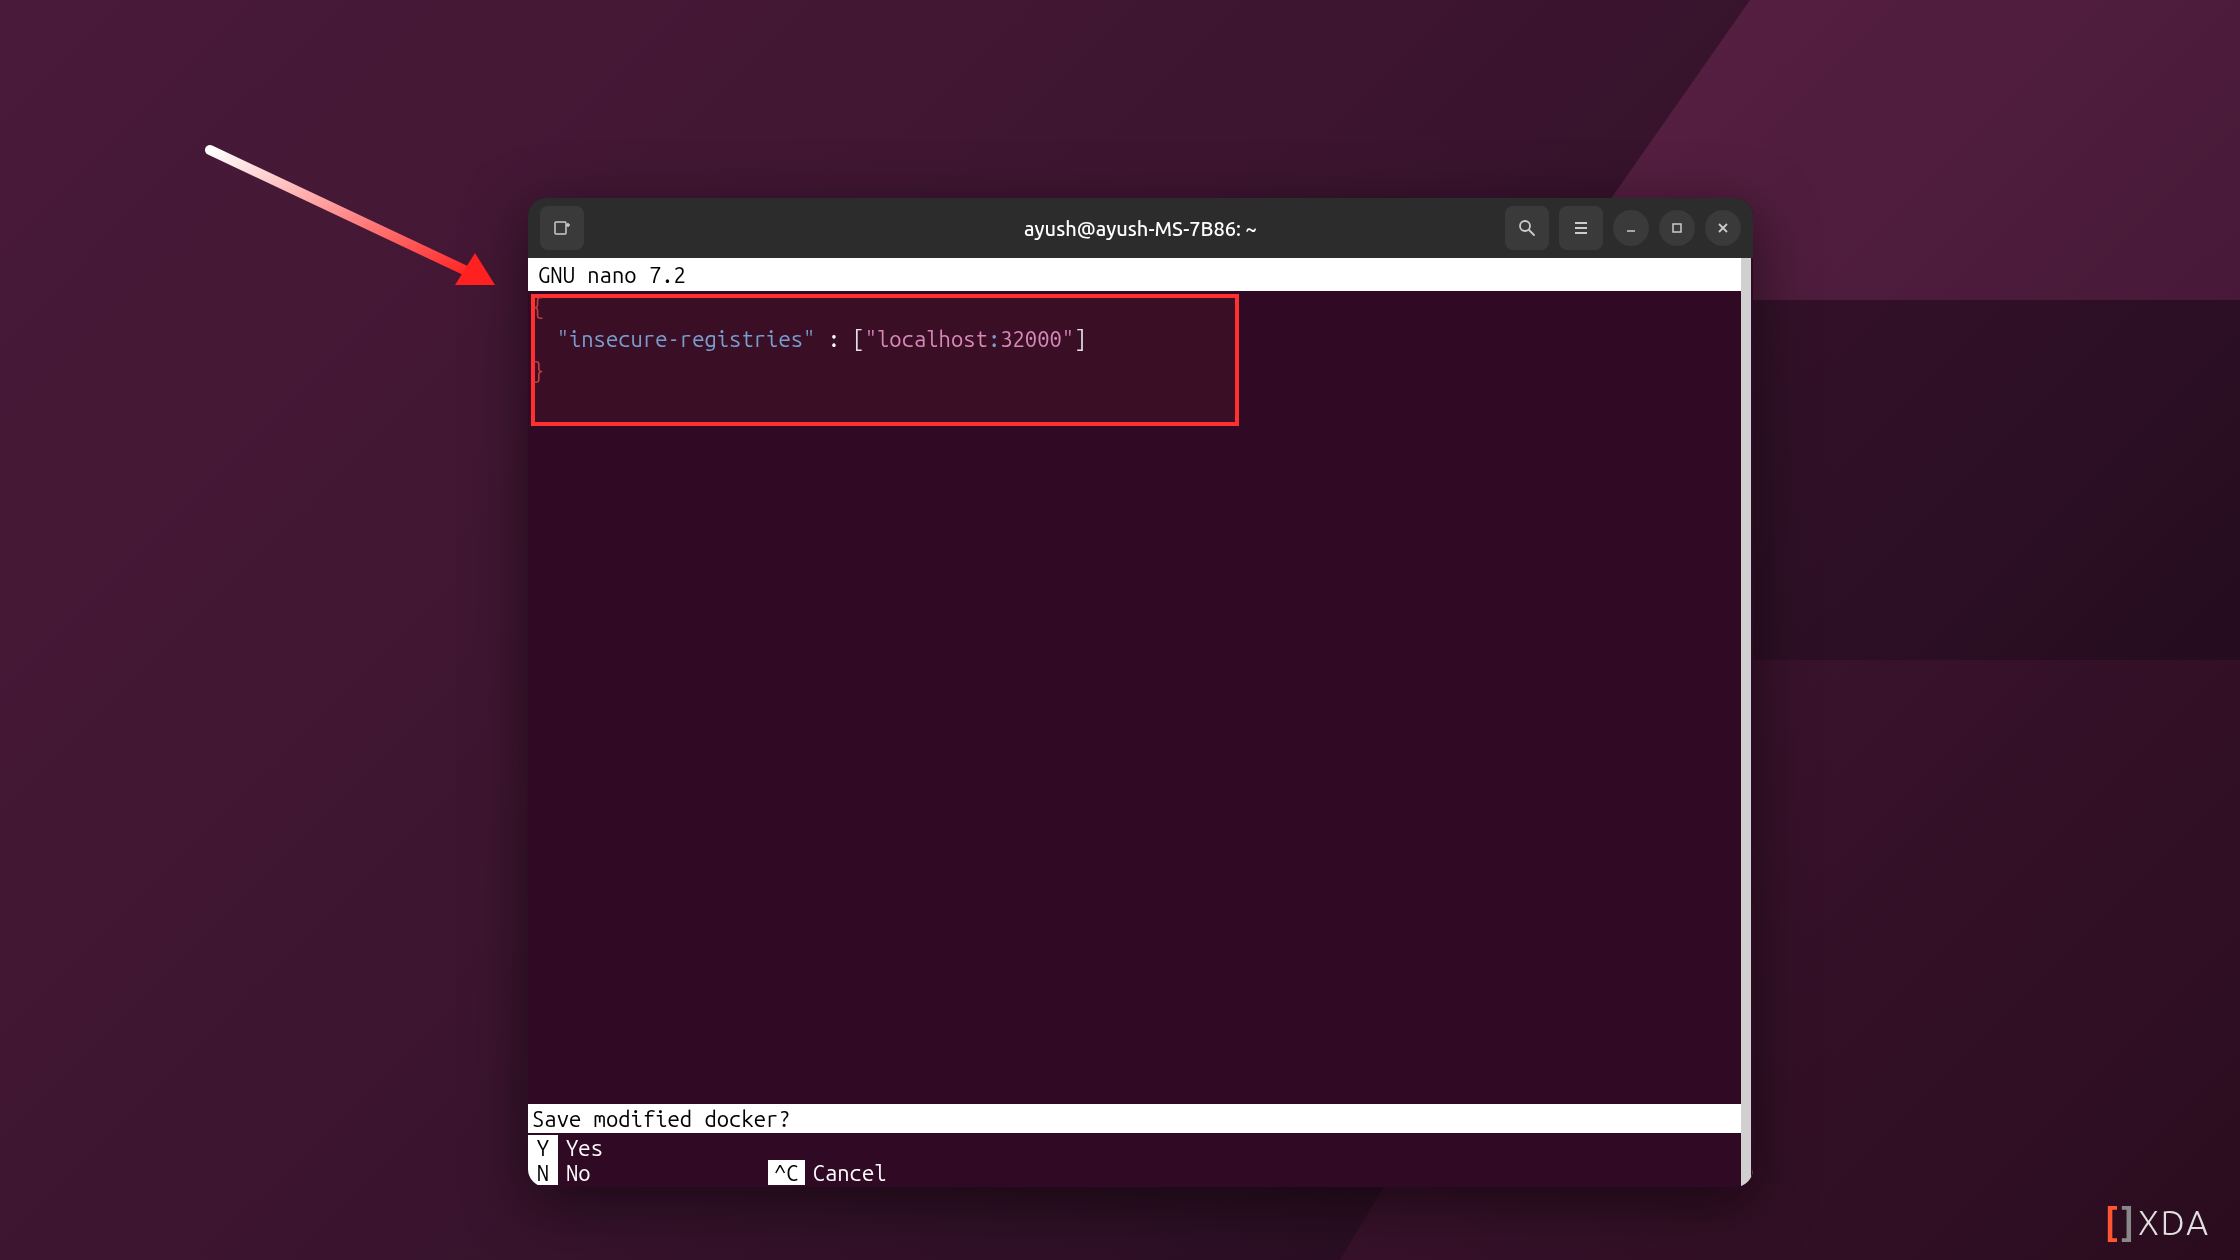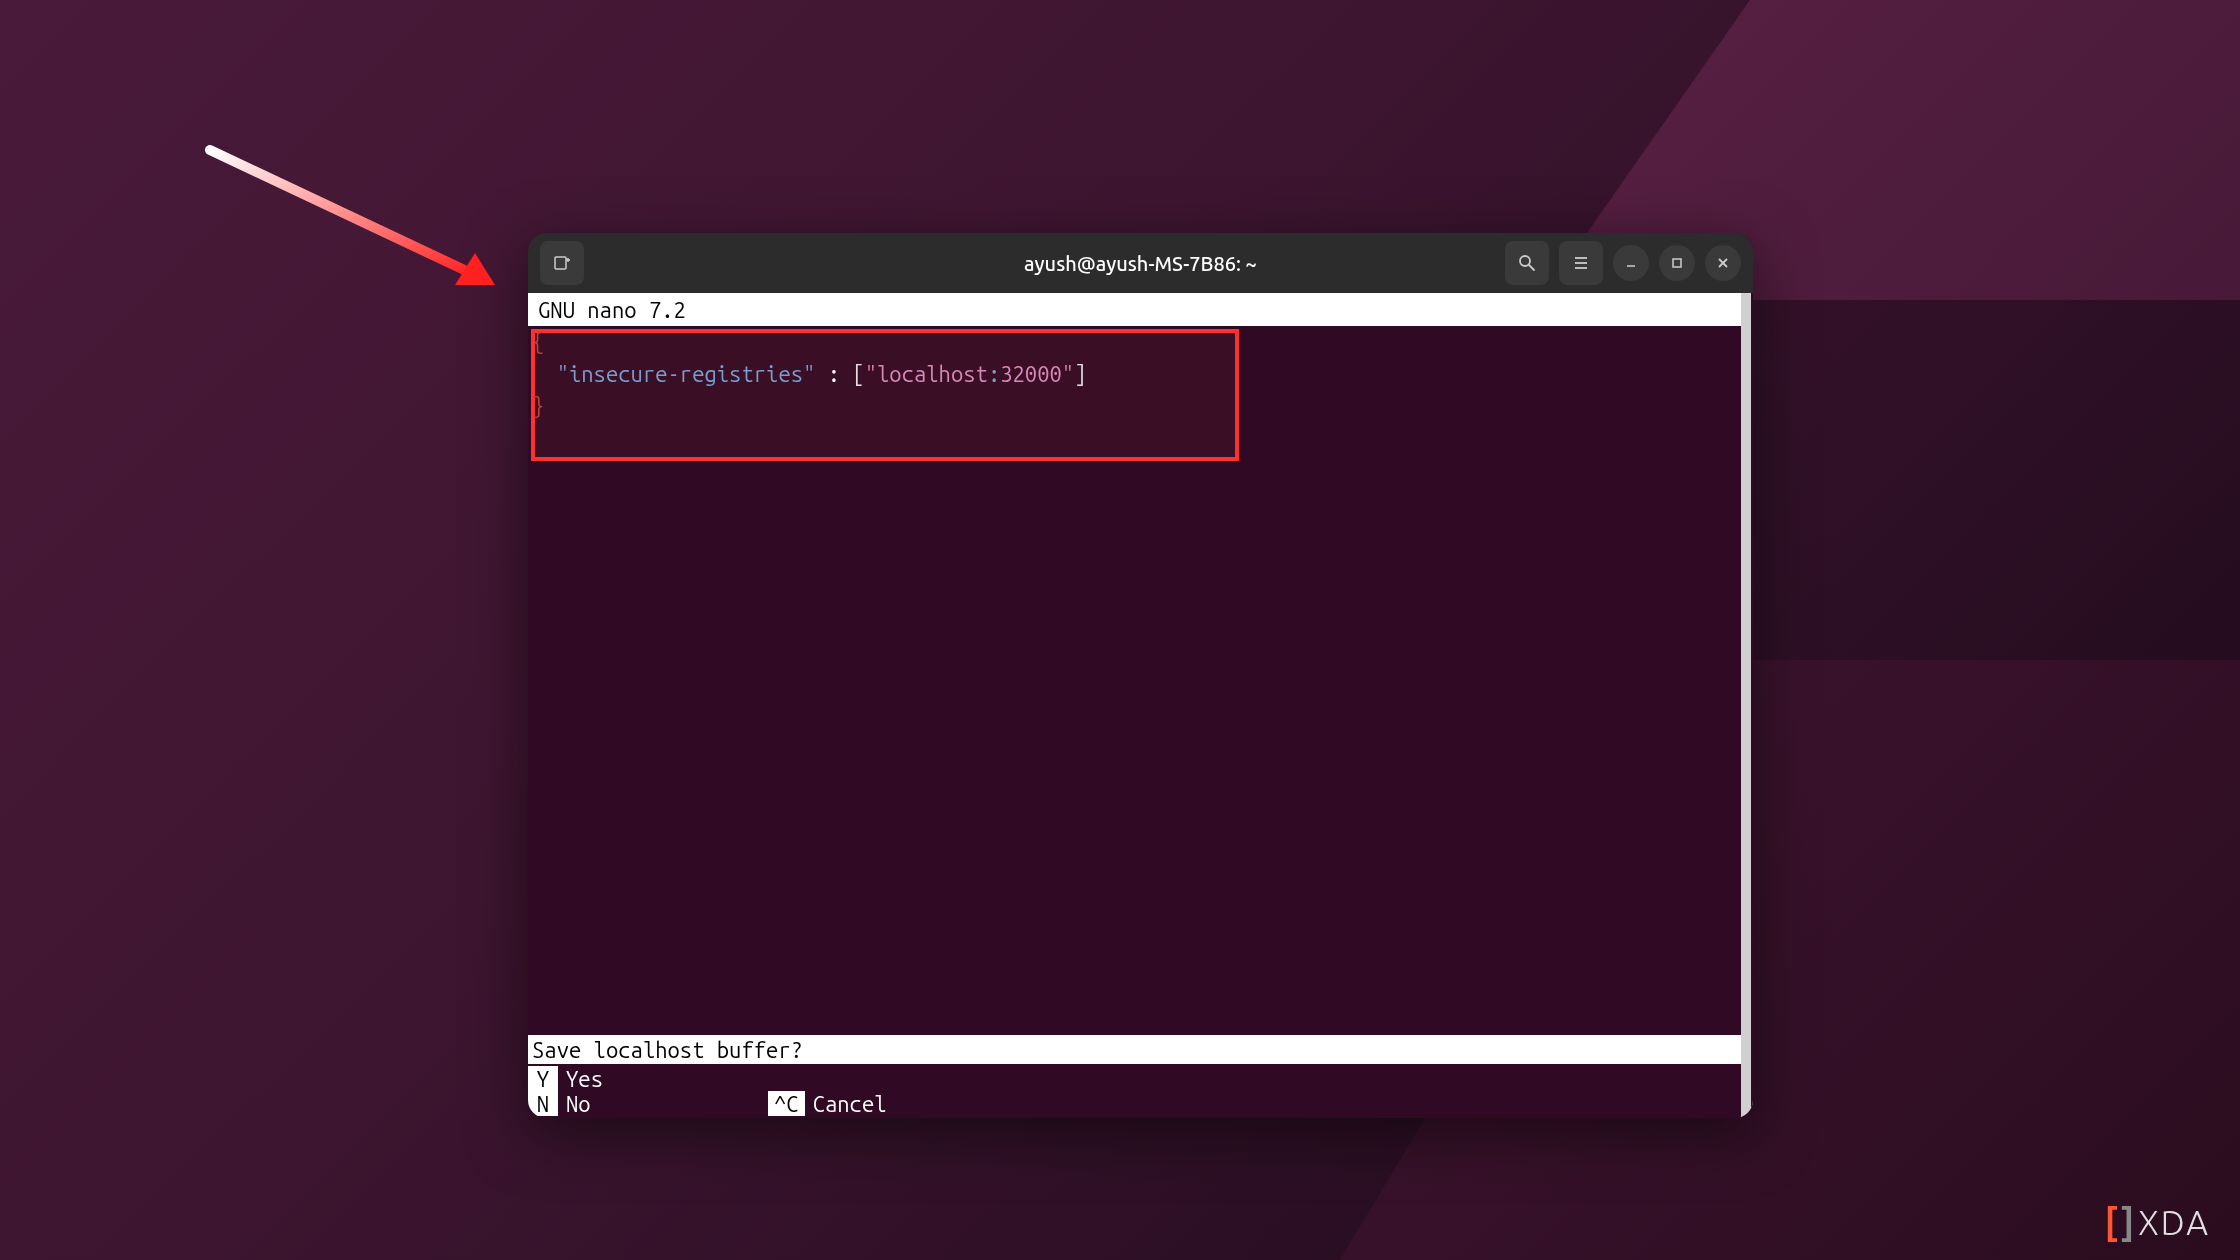--- a/index.html
+++ b/index.html
@@ -37,26 +37,25 @@
       background: linear-gradient(135deg, #4a1838 0%, #3a1028 100%);
       clip-path: polygon(40% 0, 100% 0, 100% 100%, 0 100%);
       opacity: 0.5;
     }
 
     .terminal-window {
       position: absolute;
       left: 528px;
       top: 198px;
       width: 1225px;
-      height: 885px;
+      height: 989px;
       background: #300a24;
       border-radius: 18px;
       box-shadow: 0 15px 60px rgba(0,0,0,0.5);
       overflow: hidden;
-      margin-top: 35px;
     }
 
     .titlebar {
       height: 60px;
       background: #2c2c2c;
       display: flex;
       align-items: center;
       padding: 0 12px;
       position: relative;
     }
@@ -331,21 +330,21 @@
       </div>
 
       <div class="editor-area">
         <div class="highlight-box"></div>
         <div class="code-line"><span class="brace">{</span></div>
         <div class="code-line">  <span class="json-key">"insecure-registries"</span><span> : </span><span class="json-bracket">[</span><span class="json-string">"localhost</span><span class="json-key">:</span><span class="json-string">32000"</span><span class="json-bracket">]</span></div>
         <div class="code-line"><span class="brace">}</span></div>
       </div>
 
       <div class="nano-footer">
-        <div class="nano-prompt">Save localhost buffer?</div>
+        <div class="nano-prompt">Save modified docker?</div>
         <div class="nano-options">
           <div class="nano-opt-row">
             <div class="nano-opt">
               <span class="opt-key"> Y</span>
               <span>Yes</span>
             </div>
           </div>
           <div class="nano-opt-row">
             <div class="nano-opt">
               <span class="opt-key"> N</span>

